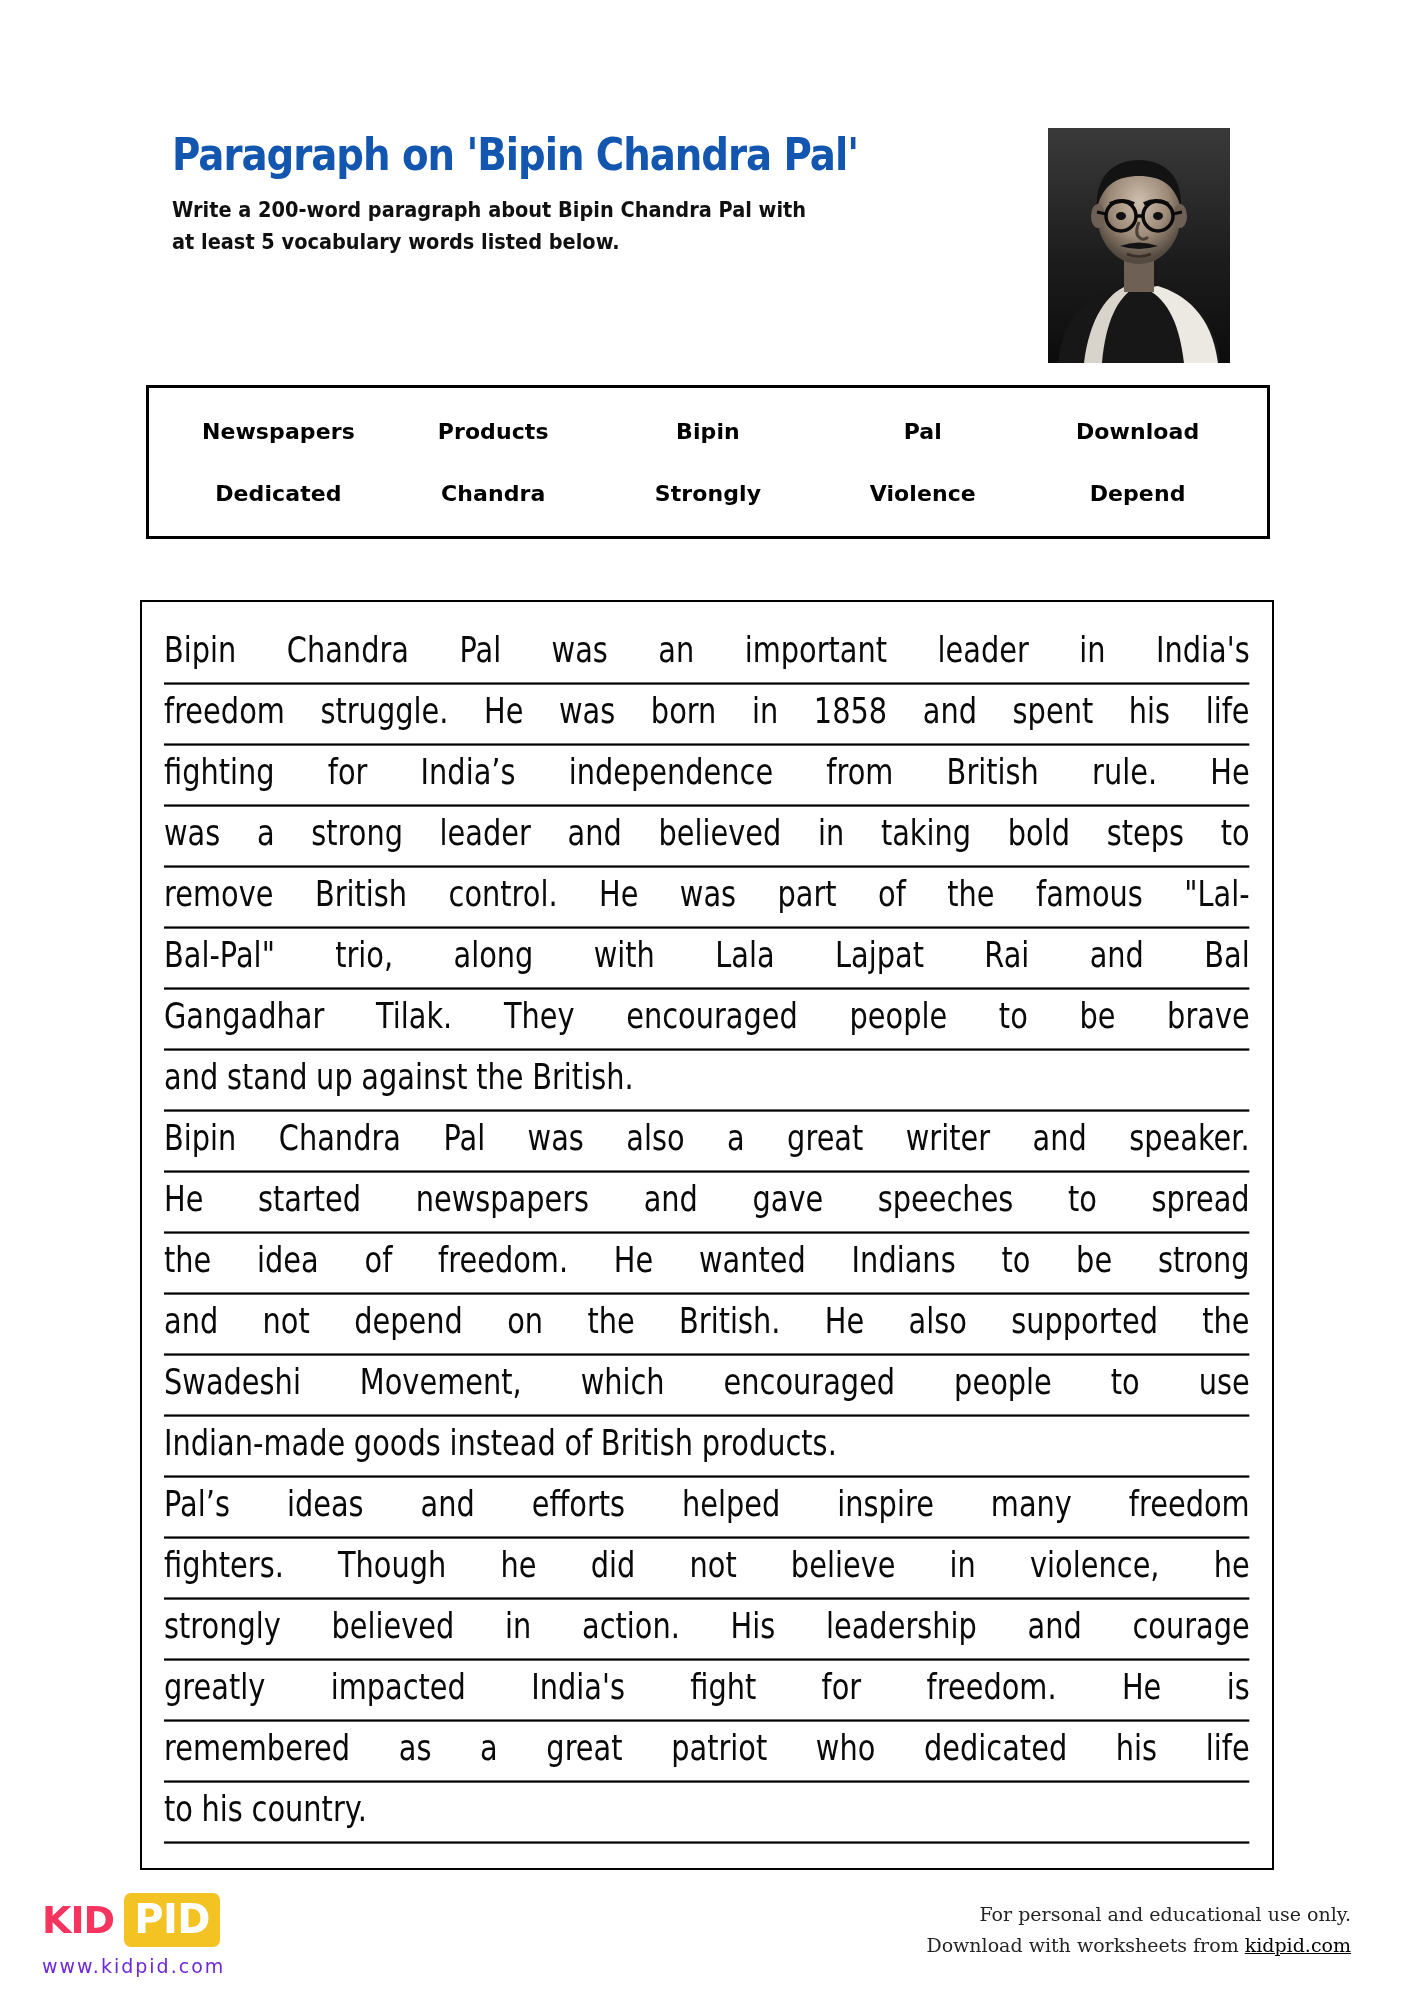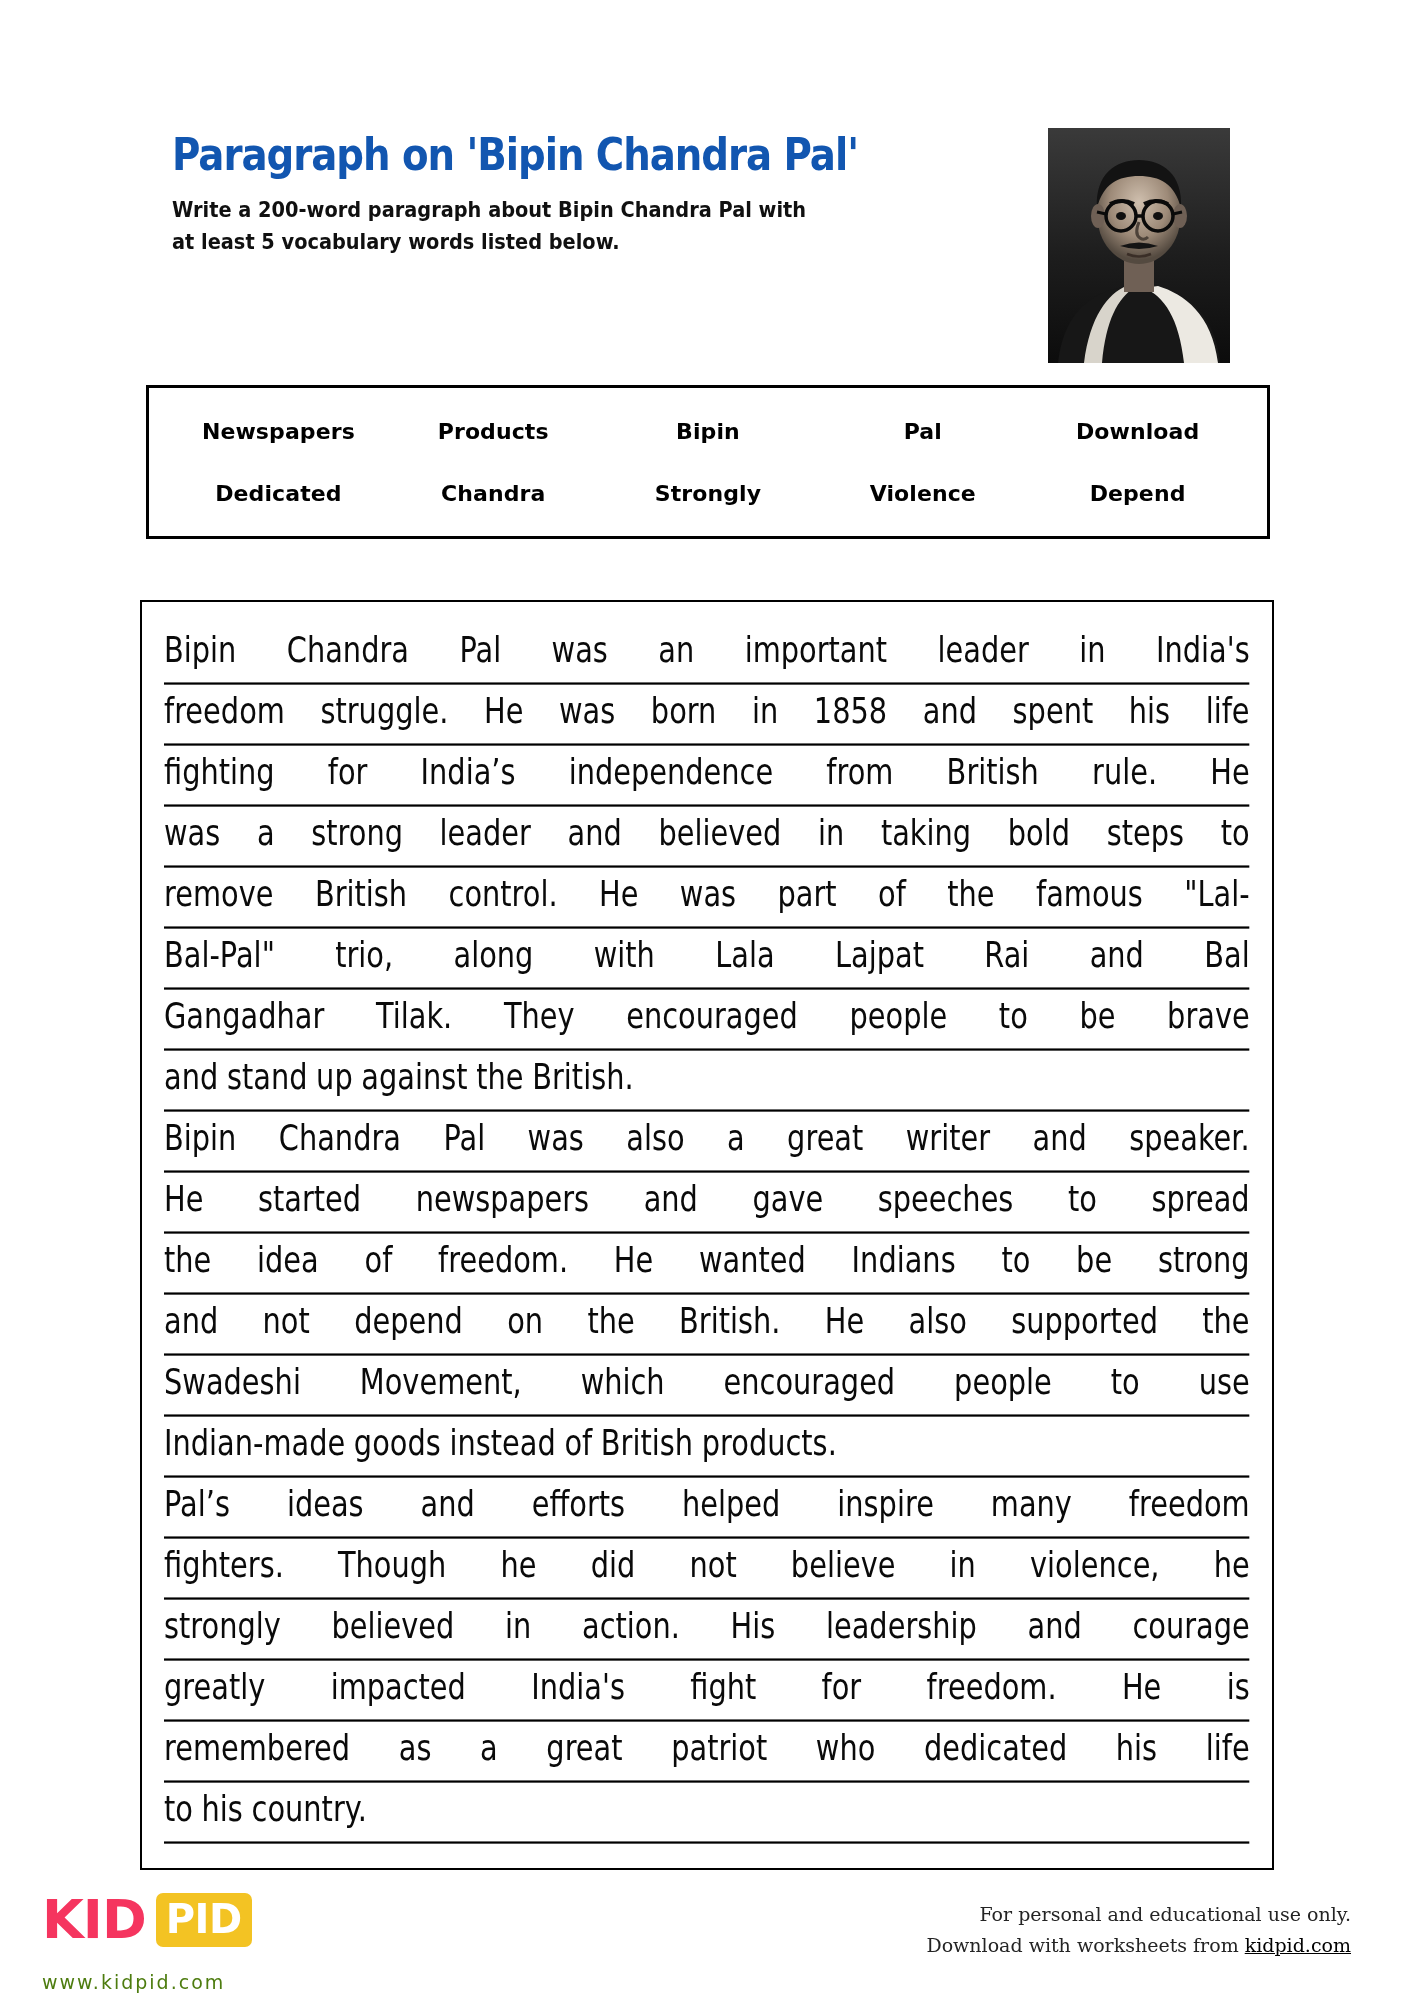--- a/index.html
+++ b/index.html
@@ -151,21 +151,21 @@
     flex-direction: column;
     align-items: flex-start;
   }
   .logo-row {
     display: flex;
     align-items: center;
     height: 54px;
   }
   .logo-kid {
     font-family: "DejaVu Sans", sans-serif;
-    font-size: 54px;
+    font-size: 38px;
     font-weight: 900;
     color: #f5355f;
     letter-spacing: -1px;
     line-height: 1;
   }
   .logo-pid {
     background: #f3c323;
     color: #ffffff;
     font-family: "DejaVu Sans", sans-serif;
     font-size: 40px;
@@ -173,23 +173,23 @@
     letter-spacing: -0.5px;
     line-height: 1;
     padding: 6px 10px 8px 10px;
     border-radius: 7px;
     margin-left: 10px;
   }
   .logo-url {
     font-family: "DejaVu Sans", sans-serif;
     font-size: 19px;
     font-weight: 400;
-    color: #4d7c0f;
+    color: #6d28d9;
     letter-spacing: 2.0px;
-    margin-top: 24px;
+    margin-top: 8px;
   }
   .footer-notes {
     position: absolute;
     right: 63px;
     top: 14px;
     text-align: right;
     font-family: "DejaVu Serif", serif;
     font-size: 19px;
     color: #242424;
     line-height: 1.62;

